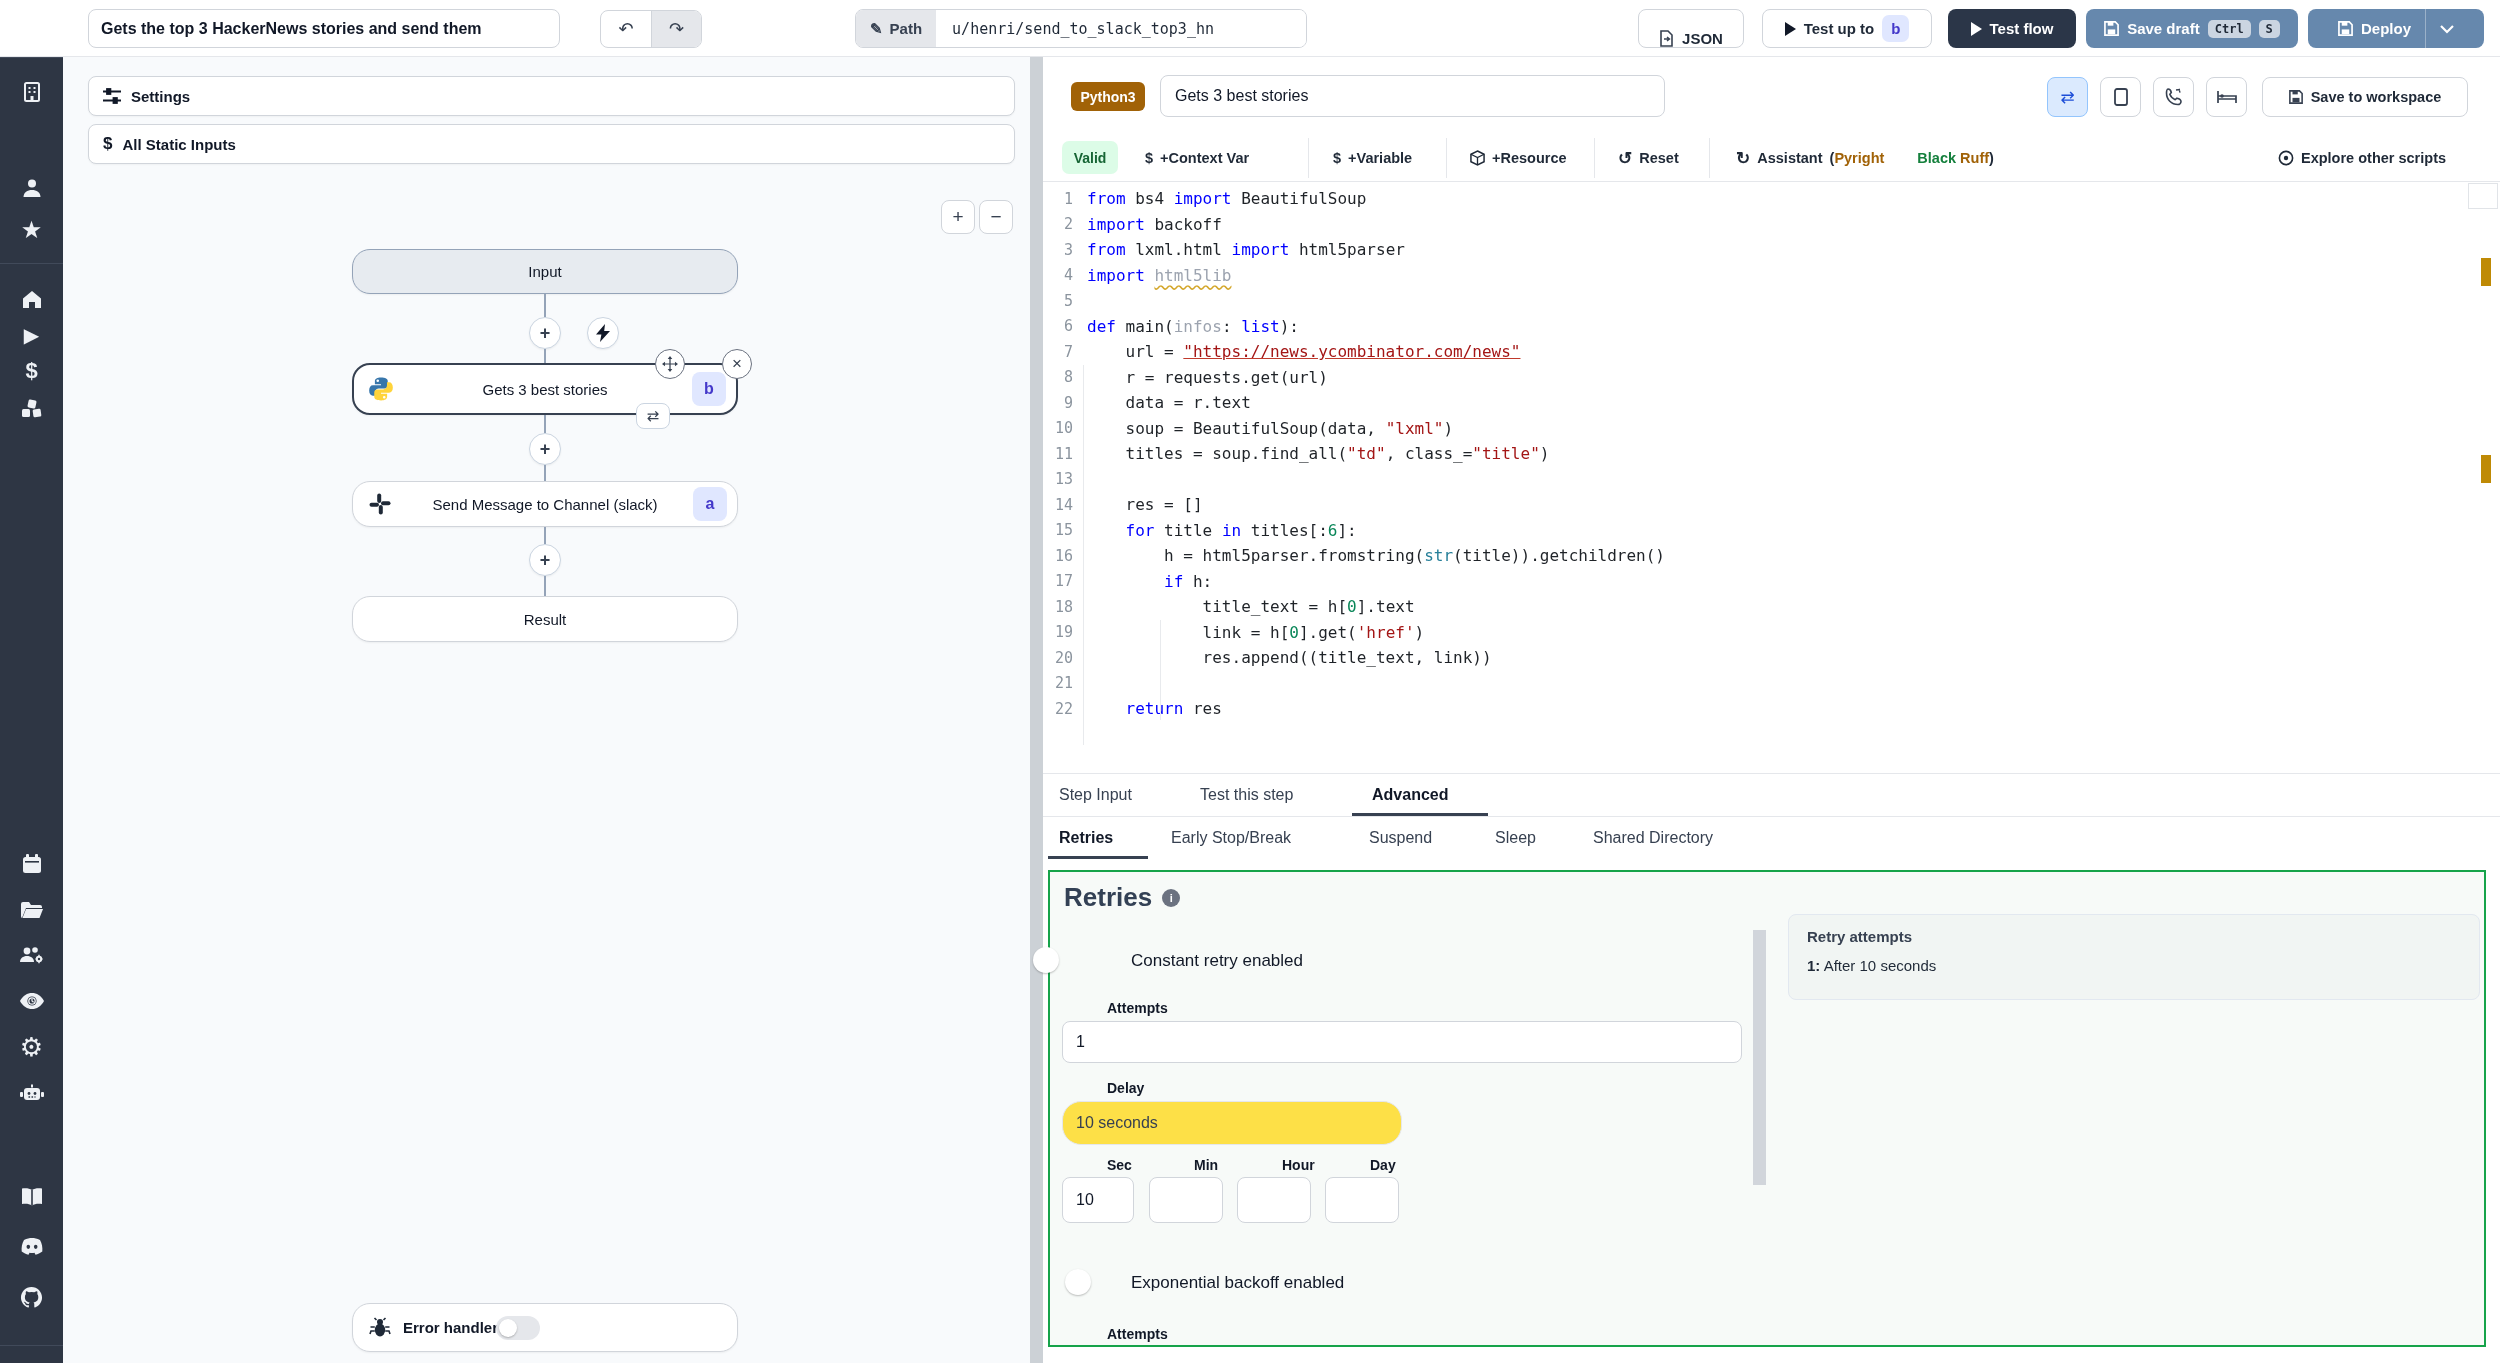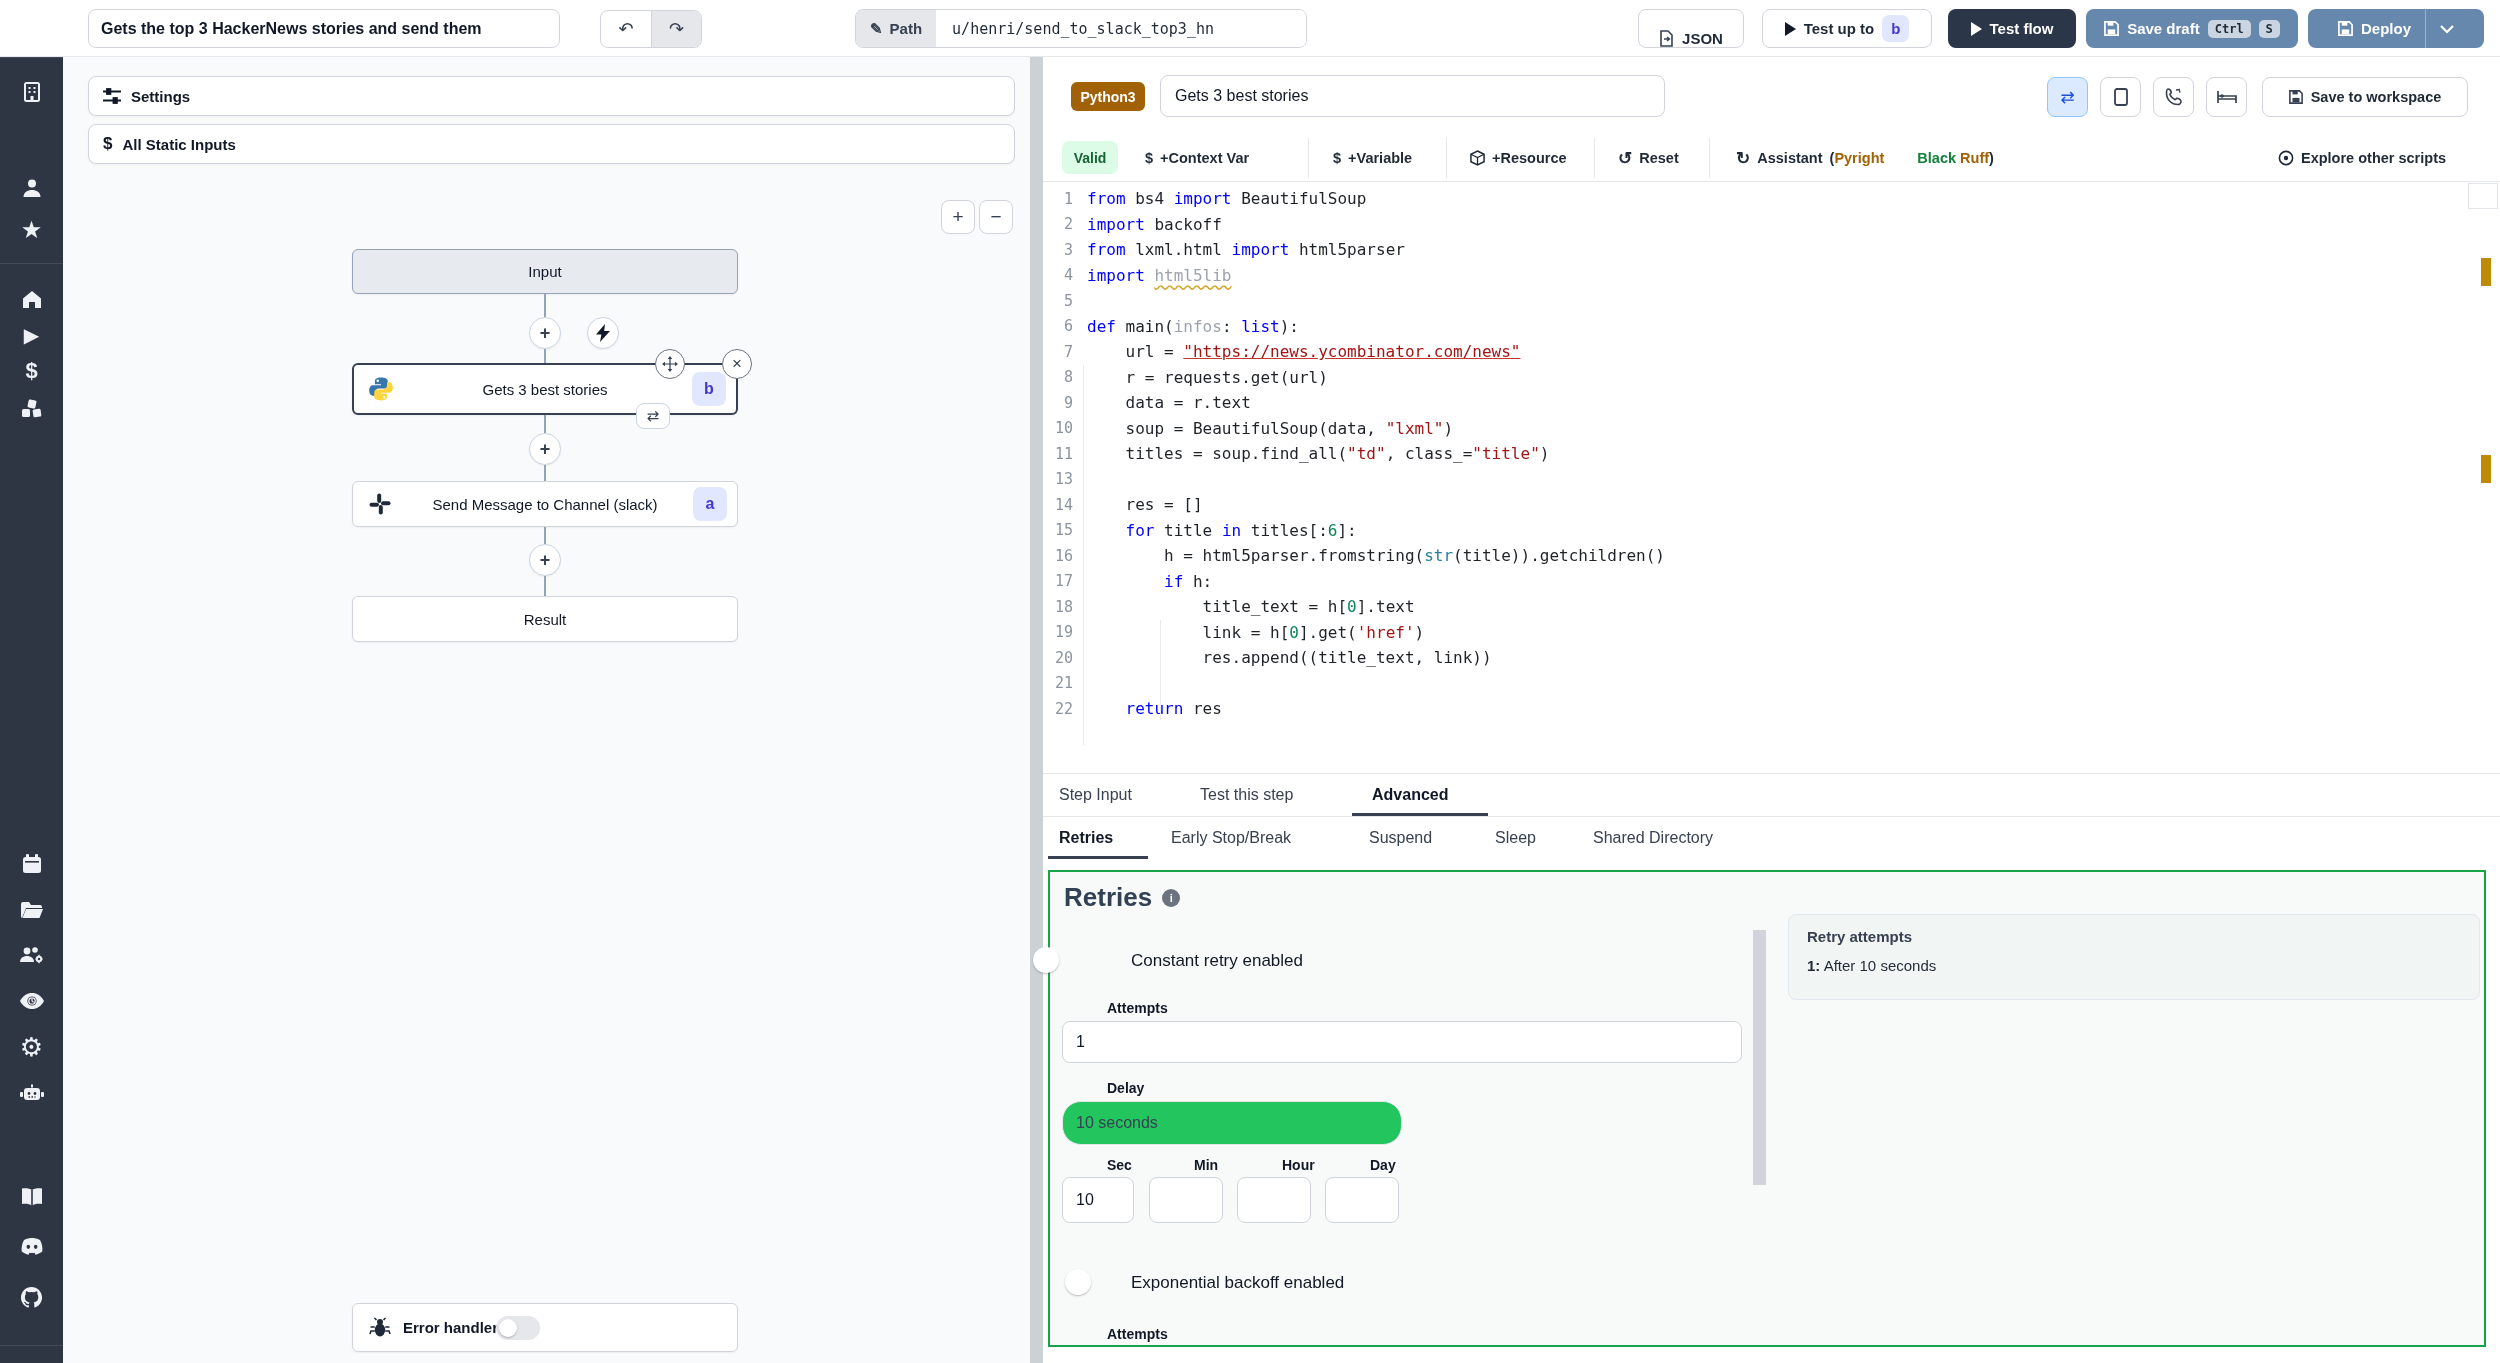--- a/index.html
+++ b/index.html
@@ -32,21 +32,21 @@
   
   .sidebar { position:absolute; left:0; top:57px; width:63px; height:1306px; background:#2e3644; }
   .side-ic { position:absolute; left:0; width:63px; height:36px; display:flex; align-items:center; justify-content:center; color:#eef1f5; cursor:pointer; }
   .side-sep { position:absolute; left:0; width:63px; height:1px; background:#414a5a; }
 
   
   .flow-panel { position:absolute; left:63px; top:57px; width:967px; height:1306px; background:#f8fafc; }
   .splitter { position:absolute; left:1030px; top:57px; width:13px; height:1306px; background:#ccd1d6; }
   .bar-row { position:absolute; left:88px; width:927px; height:40px; background:#fff; border:1px solid #d1d5db; border-radius:8px; display:flex; align-items:center; gap:10px; padding:0 14px; font-size:15px; font-weight:700; color:#111827; box-shadow:0 1px 2px rgba(0,0,0,.04); }
   .zoom-btn { position:absolute; width:34px; height:34px; background:#fff; border:1px solid #d1d5db; border-radius:8px; display:flex; align-items:center; justify-content:center; font-size:19px; color:#374151; }
-  .node { position:absolute; left:352px; width:386px; background:#fff; border:1px solid #d1d5db; border-radius:6px; display:flex; align-items:center; justify-content:center; font-size:15px; color:#111827; box-shadow:0 1px 2px rgba(0,0,0,.05); }
+  .node { position:absolute; left:352px; width:386px; background:#fff; border:1px solid #d1d5db; border-radius:18px; display:flex; align-items:center; justify-content:center; font-size:15px; color:#111827; box-shadow:0 1px 2px rgba(0,0,0,.05); }
   .node-badge { position:absolute; right:10px; top:50%; transform:translateY(-50%); width:34px; height:34px; border-radius:8px; background:#e0e7ff; color:#4338ca; font-weight:700; font-size:16px; display:flex; align-items:center; justify-content:center; }
   .conn { position:absolute; left:544px; width:1.5px; background:#94a3b8; }
   .plus-circ { position:absolute; width:32px; height:32px; border-radius:50%; background:#fff; border:1px solid #cbd5e1; display:flex; align-items:center; justify-content:center; font-size:18px; font-weight:600; color:#374151; box-shadow:0 1px 2px rgba(0,0,0,.06); }
   .tool-circ { position:absolute; width:30px; height:30px; border-radius:50%; background:#fff; border:1.5px solid #6b7280; display:flex; align-items:center; justify-content:center; color:#374151; }
   .toggle { border-radius:999px; position:relative; cursor:pointer; }
   .toggle .knob { position:absolute; top:3px; border-radius:50%; background:#fff; box-shadow:0 1px 2px rgba(0,0,0,.25); }
 
   
   .editor { position:absolute; left:1043px; top:57px; width:1457px; height:1306px; background:#fff; }
   .lang-badge { position:absolute; left:1071px; top:82px; width:74px; height:29px; border-radius:6px; background:#a16207; color:#fff; font-weight:700; font-size:14px; display:flex; align-items:center; justify-content:center; }
@@ -77,21 +77,21 @@
 
   
   .tab { position:absolute; font-size:16px; color:#374151; cursor:pointer; }
   .tab-underline { position:absolute; height:3px; background:#374151; }
   .row-border { position:absolute; left:1043px; width:1457px; height:1px; background:#e5e7eb; }
 
   
   .green-panel { position:absolute; left:1048px; top:870px; width:1438px; height:477px; border:2px solid #16a34a; background:#f7faf8; }
   .form-label { position:absolute; font-size:14px; font-weight:700; color:#111827;margin-left:45px; }
   .text-input { position:absolute; border:1px solid #d1d5db; border-radius:8px; background:#fff; font-size:16px; color:#111827; padding:0 13px; font-family:"Liberation Sans",sans-serif; }
-  .text-input:disabled { background:#22c55e; border-color:#e5e7eb; color:#374151;border-radius:19px; }
+  .text-input:disabled { background:#fde047; border-color:#e5e7eb; color:#374151;border-radius:19px; }
   .preview-box { position:absolute; left:1788px; top:914px; width:692px; height:86px; background:#f1f5f3; border:1px solid #e2e8f0; border-radius:8px; padding:13px 18px; }
   .vscroll { position:absolute; left:1753px; top:930px; width:13px; height:255px; background:#d1d5db; }
   .info-dot { display:inline-flex; width:18px; height:18px; border-radius:50%; background:#6b7280; color:#fff; font-size:11px; font-weight:700; align-items:center; justify-content:center; }
 </style>
 </head>
 <body>
 
 
 
 

